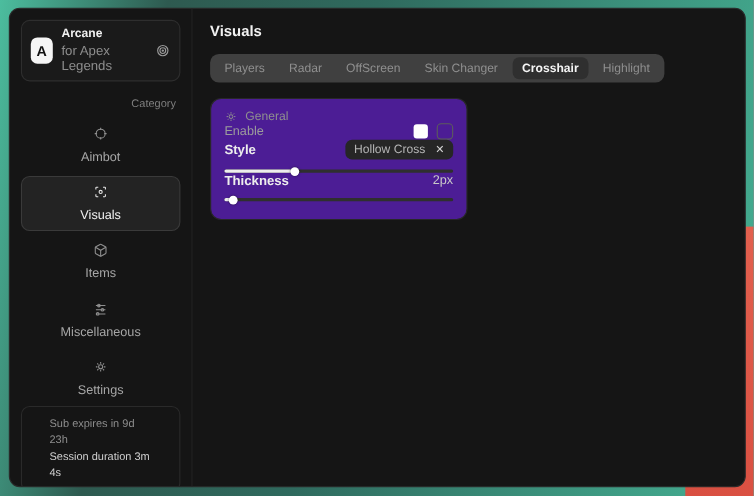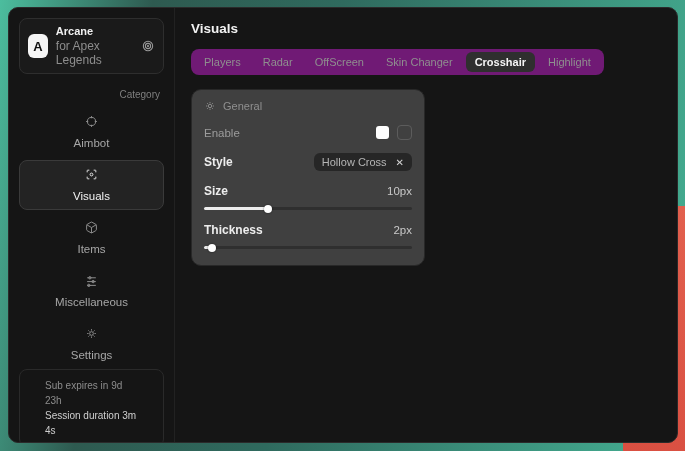--- a/index.html
+++ b/index.html
@@ -30,28 +30,28 @@
   .nav-item.selected{background:#232323;border-color:#3a3a3a;color:#f2f2f2;}
   .nav-item.selected .ni{color:#e8e8e8;}
   .sidebar-spacer{flex:1;}
   .footer-card{border:1px solid #2a2a2a;border-radius:8px;padding:8px 25px;font-size:10px;line-height:1.5;}
   .footer-dim{color:#8d8d8d;}
   .footer-lite{color:#cfcfcf;}
 
   
   .main{flex:1;padding:13px 16px;box-sizing:border-box;}
   .main-title{font-size:13.5px;font-weight:700;color:#f2f2f2;}
-  .tabbar{margin-top:13px;display:inline-flex;gap:4px;background:#701a75;border-radius:8px;padding:3px 4px;}
+  .tabbar{margin-top:13px;display:inline-flex;gap:4px;background:#404040;border-radius:8px;padding:3px 4px;}
   .tab{font-size:11px;color:#8f8f8f;padding:4px 9px;border-radius:6px;cursor:pointer;white-space:nowrap;}
   .tab.selected{background:#2f2f2f;color:#f5f5f5;font-weight:bold;}
 
-  .panel{margin-top:14px;width:234px;box-sizing:border-box;background:#404040;
+  .panel{margin-top:14px;width:234px;box-sizing:border-box;background:#4c1d95;
     border:1px solid #282828;border-radius:10px;padding:10px 12px 16px;}
   .panel-header{display:flex;gap:7px;color:#8f8f8f;font-size:11px;align-items:center;}
-  .row{display:flex;justify-content:space-between;align-items:center;margin-top:13px;}
+  .row{display:flex;justify-content:space-between;align-items:center;}
   .lbl-dim{color:#9c9c9c;font-size:11.5px;}
   .lbl{color:#ededed;font-size:12px;font-weight:700;}
   .val{color:#c9c9c9;font-size:11.5px;}
   .enable-controls{display:flex;gap:8px;align-items:center;}
   .swatch{width:13px;height:13px;border-radius:3px;background:#ffffff;cursor:pointer;}
   .checkbox{width:15px;height:15px;border-radius:4px;border:1.5px solid #5c5c5c;
     box-sizing:border-box;cursor:pointer;}
   .chip{display:flex;align-items:flex-end;gap:9px;background:#262626;border-radius:6px;
     padding:3px 8px;font-size:11px;color:#b5b5b5;cursor:pointer;}
   .chip-x{color:#d5d5d5;font-size:10px;cursor:pointer;}
@@ -201,24 +201,20 @@
       </div>
 
       <div class="row">
         <span class="lbl">Style</span>
         <span class="chip">
           <span>Hollow Cross</span>
           <span class="chip-x">✕</span>
         </span>
       </div>
 
-      <div class="row">
-        <span class="lbl">Size</span>
-        <span class="val">10px</span>
-      </div>
       <div class="slider">
         <div class="slider-fill" style="width: 31%;"></div>
         <div class="slider-thumb" style="left: 31%;"></div>
       </div>
 
       <div class="row">
         <span class="lbl">Thickness</span>
         <span class="val">2px</span>
       </div>
       <div class="slider">

